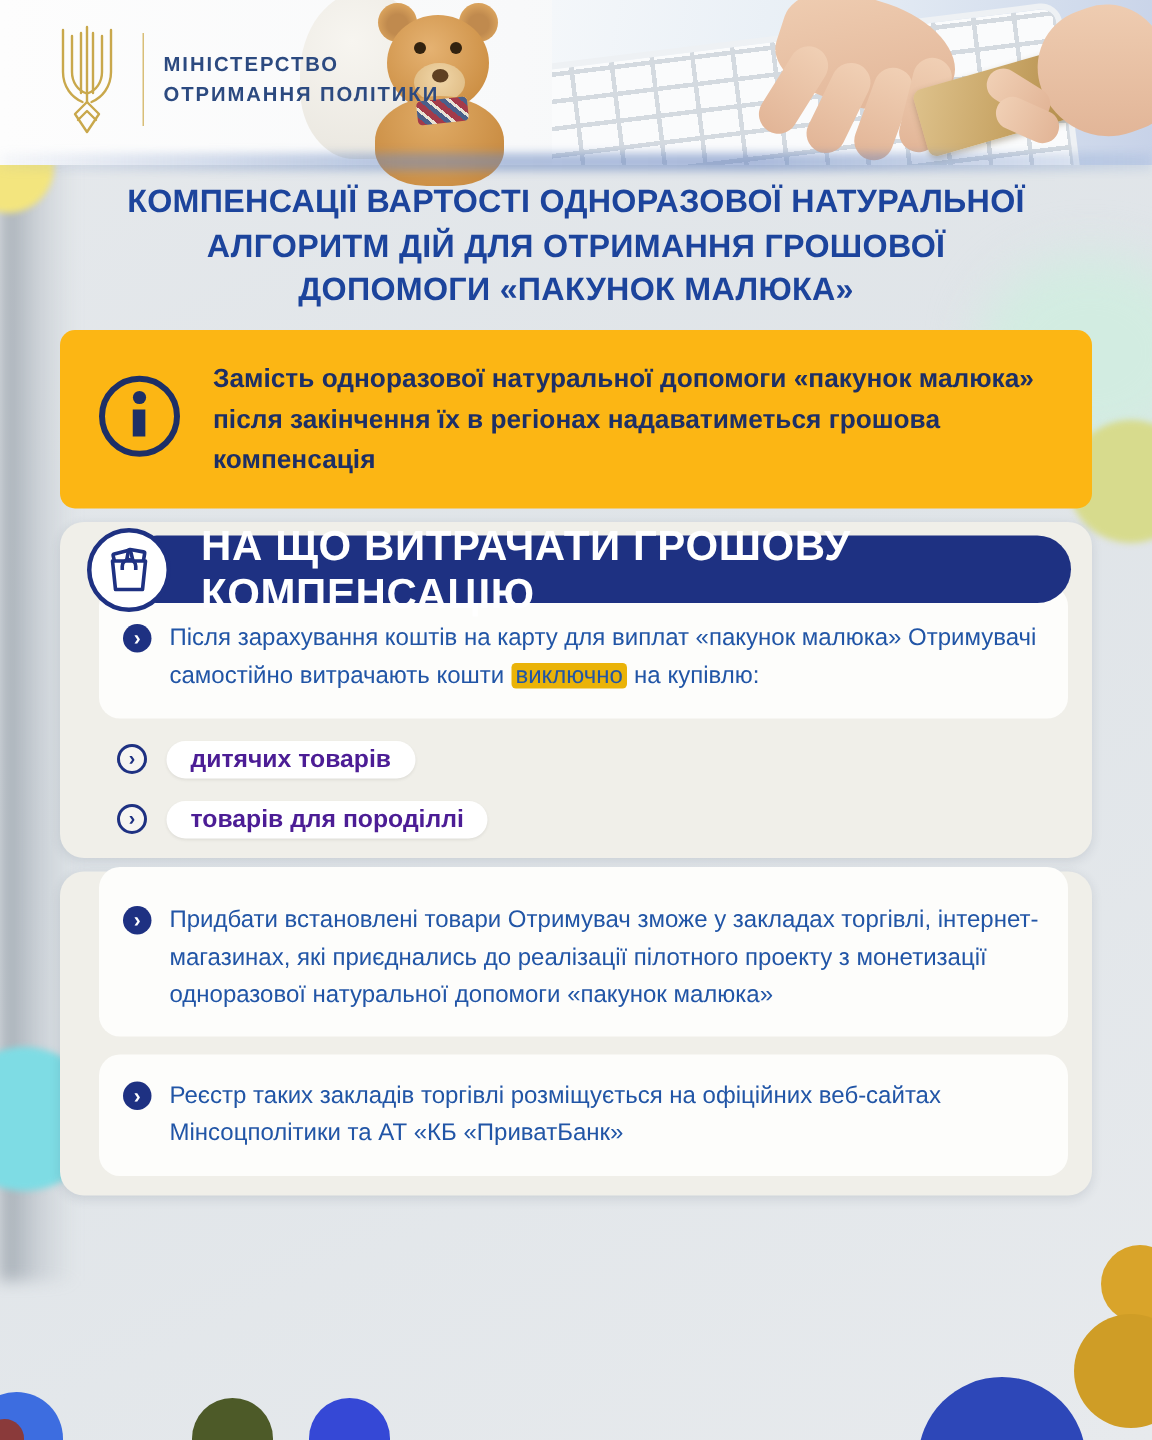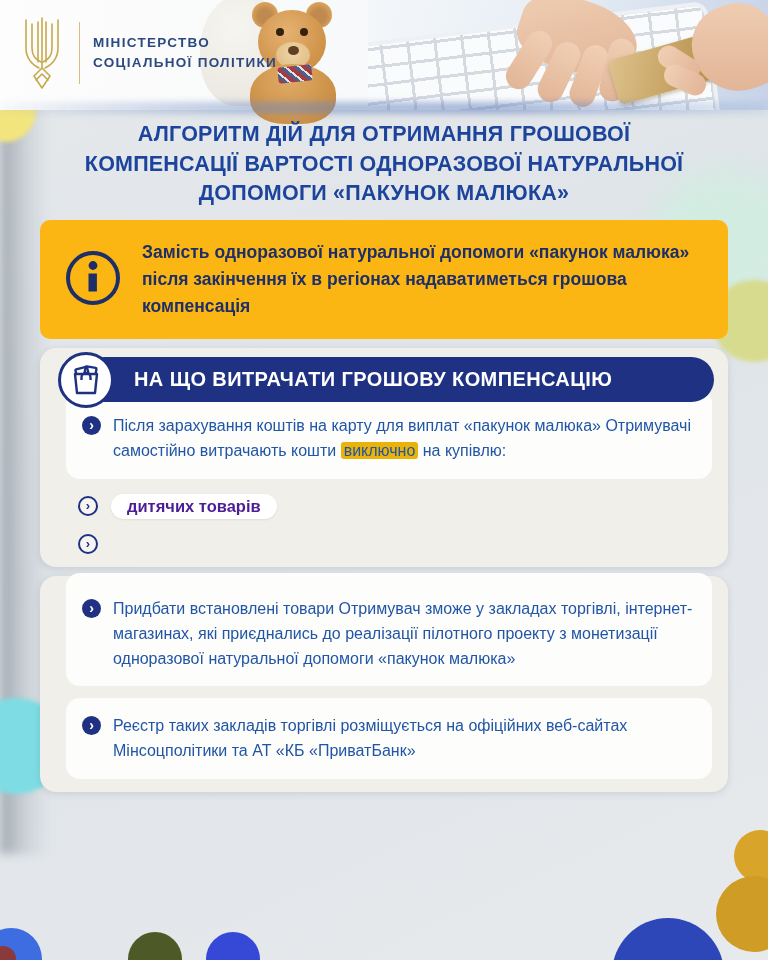--- a/index.html
+++ b/index.html
@@ -9,21 +9,21 @@
   
   .bgc{position:absolute;border-radius:50%;}
   .left-strip{position:absolute;left:0;top:104px;width:50px;height:750px;
         background:linear-gradient(90deg,rgba(110,122,134,.55),rgba(150,160,170,.25) 55%,rgba(150,160,170,0));
         filter:blur(5px);}
   
   .header{position:relative;height:110px;background:linear-gradient(90deg,#fdfdfd 0%,#f8f9fa 45%,#eef2f6 100%);z-index:2;}
   .header-divider{position:absolute;left:0;top:102px;width:100%;height:12px;z-index:3;
         background:linear-gradient(90deg,rgba(130,155,200,.05),rgba(110,140,195,.5) 35%,rgba(100,130,190,.55) 65%,rgba(140,170,215,.2));
         filter:blur(3px);}
-  .logo-wrap{position:absolute;left:18px;top:16px;display:flex;align-items:center;gap:13px;z-index:4;}
+  .logo-wrap{position:absolute;left:34px;top:16px;display:flex;align-items:center;gap:13px;z-index:4;}
   .trident{flex:0 0 auto;}
   .logo-sep{width:1px;height:62px;background:#cfae55;opacity:.8;}
   .ministry-name{color:#2c4a80;font-weight:bold;font-size:13.5px;letter-spacing:1.3px;line-height:1.5;}
   
   .photo{position:absolute;right:0;top:0;width:400px;height:110px;overflow:hidden;
         background:linear-gradient(100deg,#f4f7fa 0%,#e7eef5 45%,#d3dded 80%,#c7d2e8 100%);}
   .kbd{position:absolute;left:-6px;bottom:-44px;width:350px;height:128px;border-radius:10px;transform:rotate(-7deg);
         background:repeating-linear-gradient(90deg,rgba(255,255,255,0) 0 24px,#d4dae0 24px 27px),
                    repeating-linear-gradient(0deg,#fafbfc 0 15px,#d4dae0 15px 18px);
         box-shadow:0 0 0 4px #eef1f4;}
@@ -62,21 +62,21 @@
   .title span{display:block;}
   
   .info{position:relative;width:688px;margin:11px auto 0;background:#fcb614;border-radius:10px;
         padding:19px 26px 19px 102px;box-sizing:border-box;display:flex;align-items:flex-end;z-index:2;}
   .info-icon{position:absolute;left:24px;top:50%;transform:translateY(-50%);}
   .info-text{color:#1d2f66;font-size:17.5px;font-weight:bold;line-height:1.55;}
   
   .card{position:relative;width:688px;margin:9px auto 0;background:#f0efe9;border-radius:16px;
         padding:9px 14px 13px;box-sizing:border-box;box-shadow:0 2px 7px rgba(60,70,90,.14);z-index:2;}
   .card-head{position:relative;margin-left:28px;height:45px;background:#1e3182;border-radius:26px;
-        display:flex;align-items:center;padding-left:52px;color:#fff;font-size:20px;font-weight:bold;
+        display:flex;align-items:center;padding-left:52px;color:#fff;font-size:28px;font-weight:bold;
         letter-spacing:.4px;z-index:2;}
   .head-icon{position:absolute;left:-24px;top:-5px;width:56px;height:56px;background:#fff;
         border:3px solid #1e3182;border-radius:50%;box-sizing:border-box;
         display:flex;align-items:center;justify-content:center;z-index:3;}
   .panel{background:#fdfdfb;border-radius:14px;margin:-12px 2px 0 12px;padding:24px 18px 15px 16px;
         position:relative;z-index:1;}
   .panel.gap{margin-top:12px;padding-top:16px;}
   .bullet{display:flex;gap:12px;}
   .b-ico{flex:0 0 auto;width:19px;height:19px;border-radius:50%;background:#1e3182;color:#fff;
         display:flex;align-items:center;justify-content:center;font-size:14px;font-weight:bold;
@@ -147,29 +147,29 @@
           <path d="M24 2 v50"></path>
           <path d="M20 6 v40"></path>
             <path d="M28 6 v40"></path>
           <path d="M24 52 l-8 8 8 12 8 -12 z"></path>
           <path d="M18 64 l6 -6 6 6"></path>
         </g>
       </svg>
       <div class="logo-sep"></div>
       <div class="ministry-name">
         <div>МІНІСТЕРСТВО</div>
-        <div>СОЦІАЛЬНОЇ ПОЛІТИКИ</div>
+        <div>ОТРИМАННЯ ПОЛІТИКИ</div>
       </div>
     </div>
     <div class="header-divider"></div>
   </div>
 
   <div class="title">
+    <span>КОМПЕНСАЦІЇ ВАРТОСТІ ОДНОРАЗОВОЇ НАТУРАЛЬНОЇ</span>
     <span>АЛГОРИТМ ДІЙ ДЛЯ ОТРИМАННЯ ГРОШОВОЇ</span>
-    <span>КОМПЕНСАЦІЇ ВАРТОСТІ ОДНОРАЗОВОЇ НАТУРАЛЬНОЇ</span>
     <span>ДОПОМОГИ «ПАКУНОК МАЛЮКА»</span>
   </div>
 
   <div class="info">
     <span class="info-icon">
       <svg width="58" height="58" viewBox="0 0 58 58" fill="none">
         <circle cx="29" cy="29" r="25" stroke="#1d2f66" stroke-width="4"></circle>
         <circle cx="29" cy="16.5" r="4.4" fill="#1d2f66"></circle>
         <path d="M24.5 24.5 h8.4 v18 h-8.4 z" fill="#1d2f66"></path>
       </svg>
@@ -204,20 +204,21 @@
     <div class="sub">
       <div class="sub-head">
         <span class="s-ico">›</span>
         <span class="pill">дитячих товарів</span>
       </div>
     </div>
 
     <div class="sub">
       <div class="sub-head">
         <span class="s-ico">›</span>
+        <span class="pill">товарів для породіллі</span>
       </div>
     </div>
   </div>
 
   <div class="card">
 
     <div class="panel">
       <div class="bullet">
         <span class="b-ico">›</span>
         <div class="b-text">Придбати встановлені товари Отримувач зможе у закладах торгівлі, інтернет-магазинах, які приєднались до реалізації пілотного проекту з монетизації одноразової натуральної допомоги «пакунок малюка»</div>

